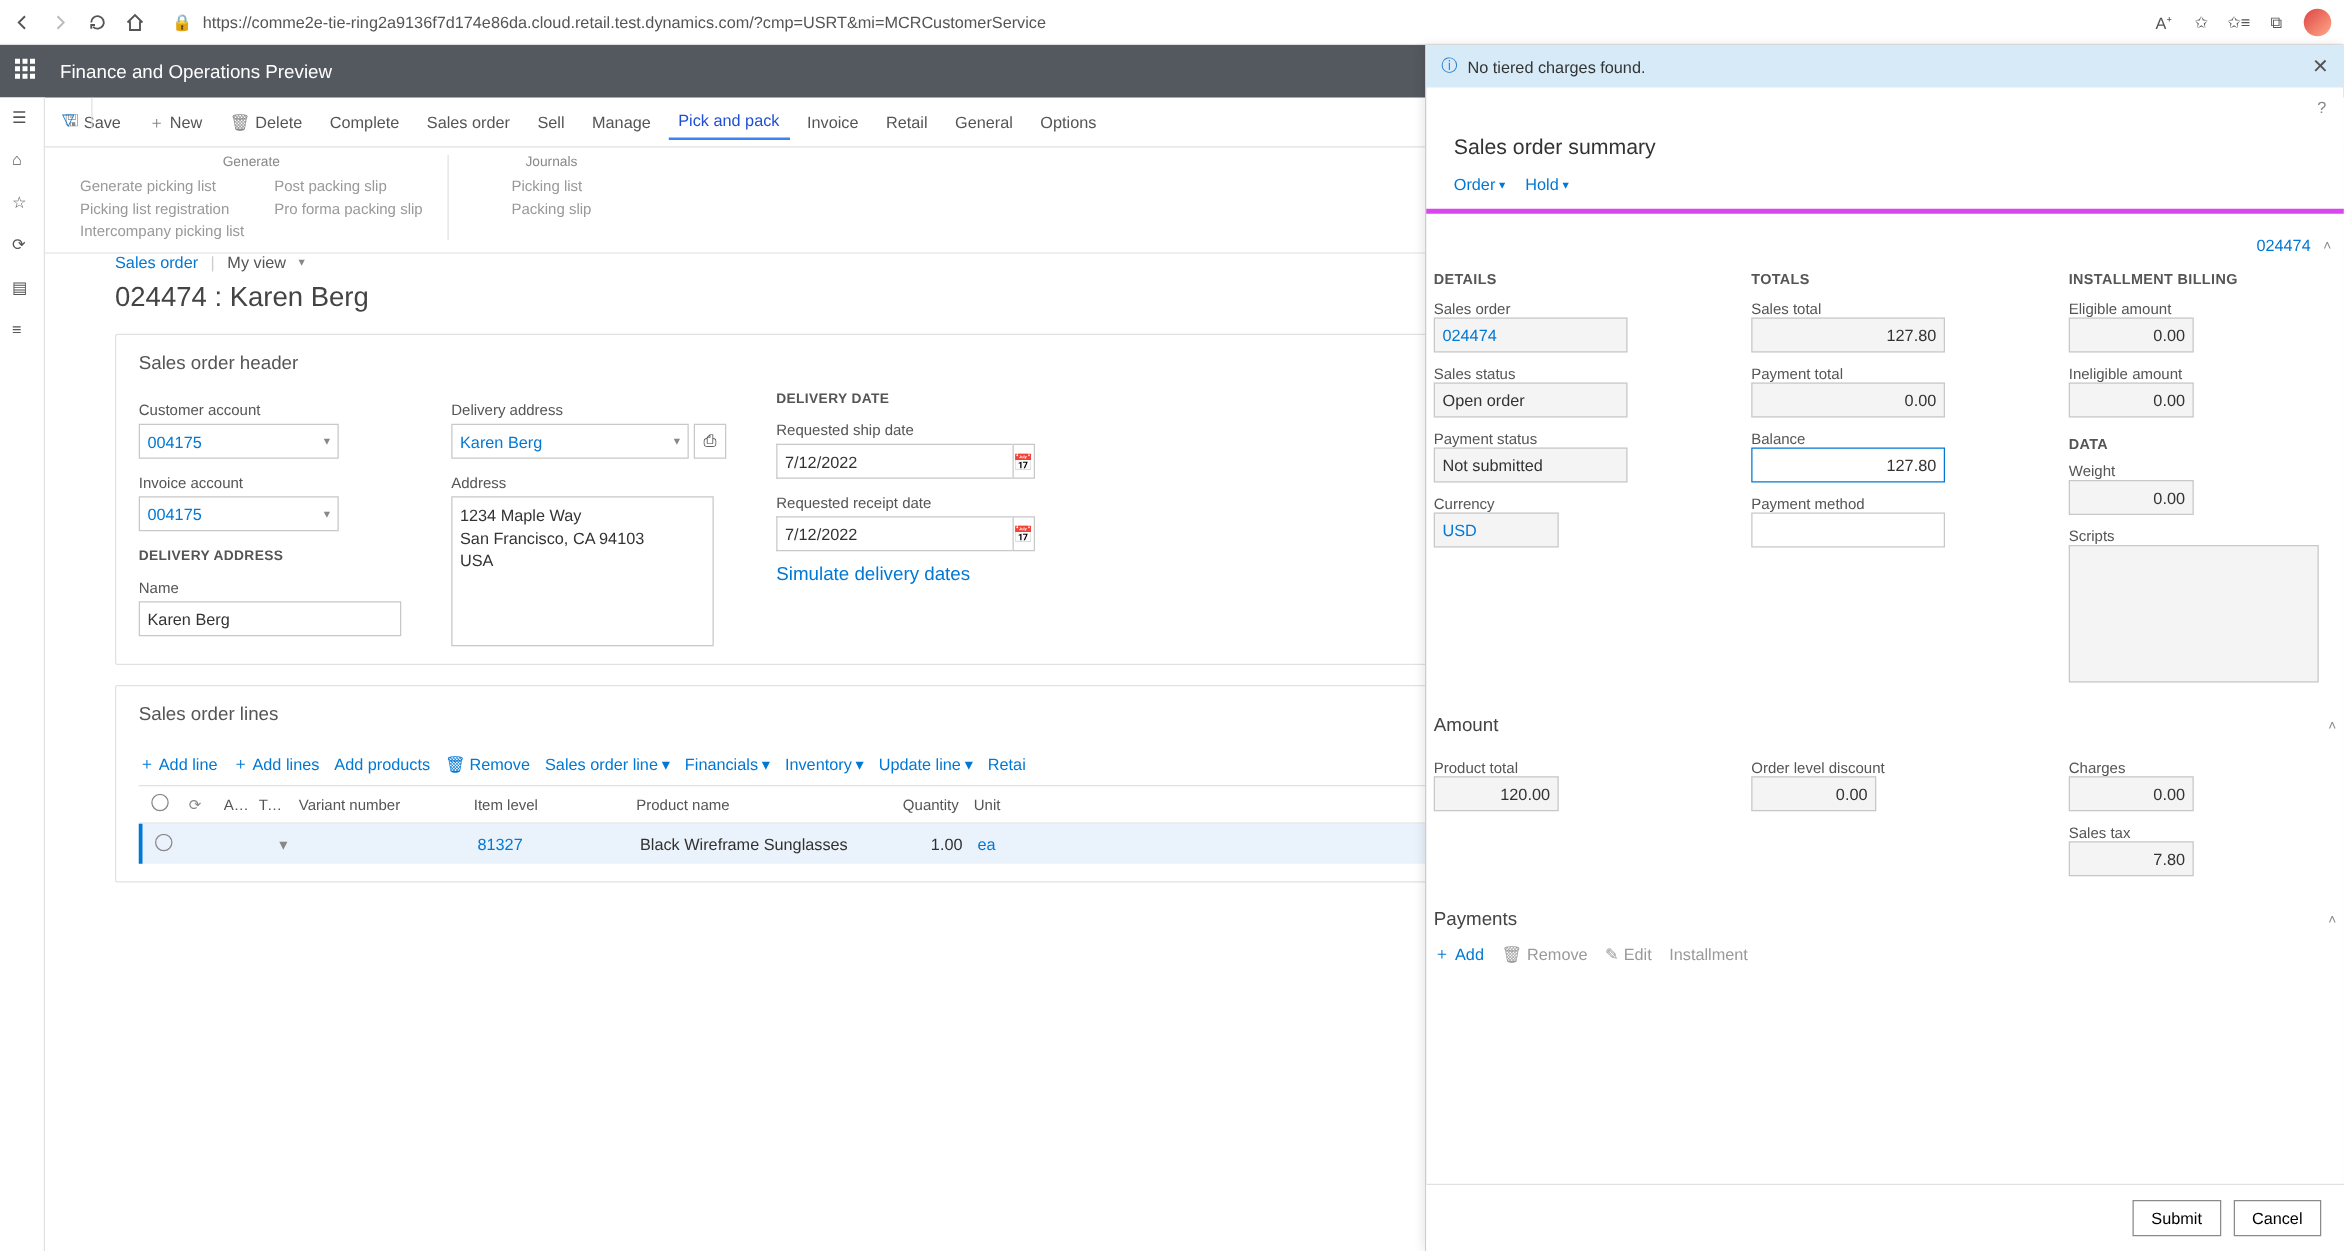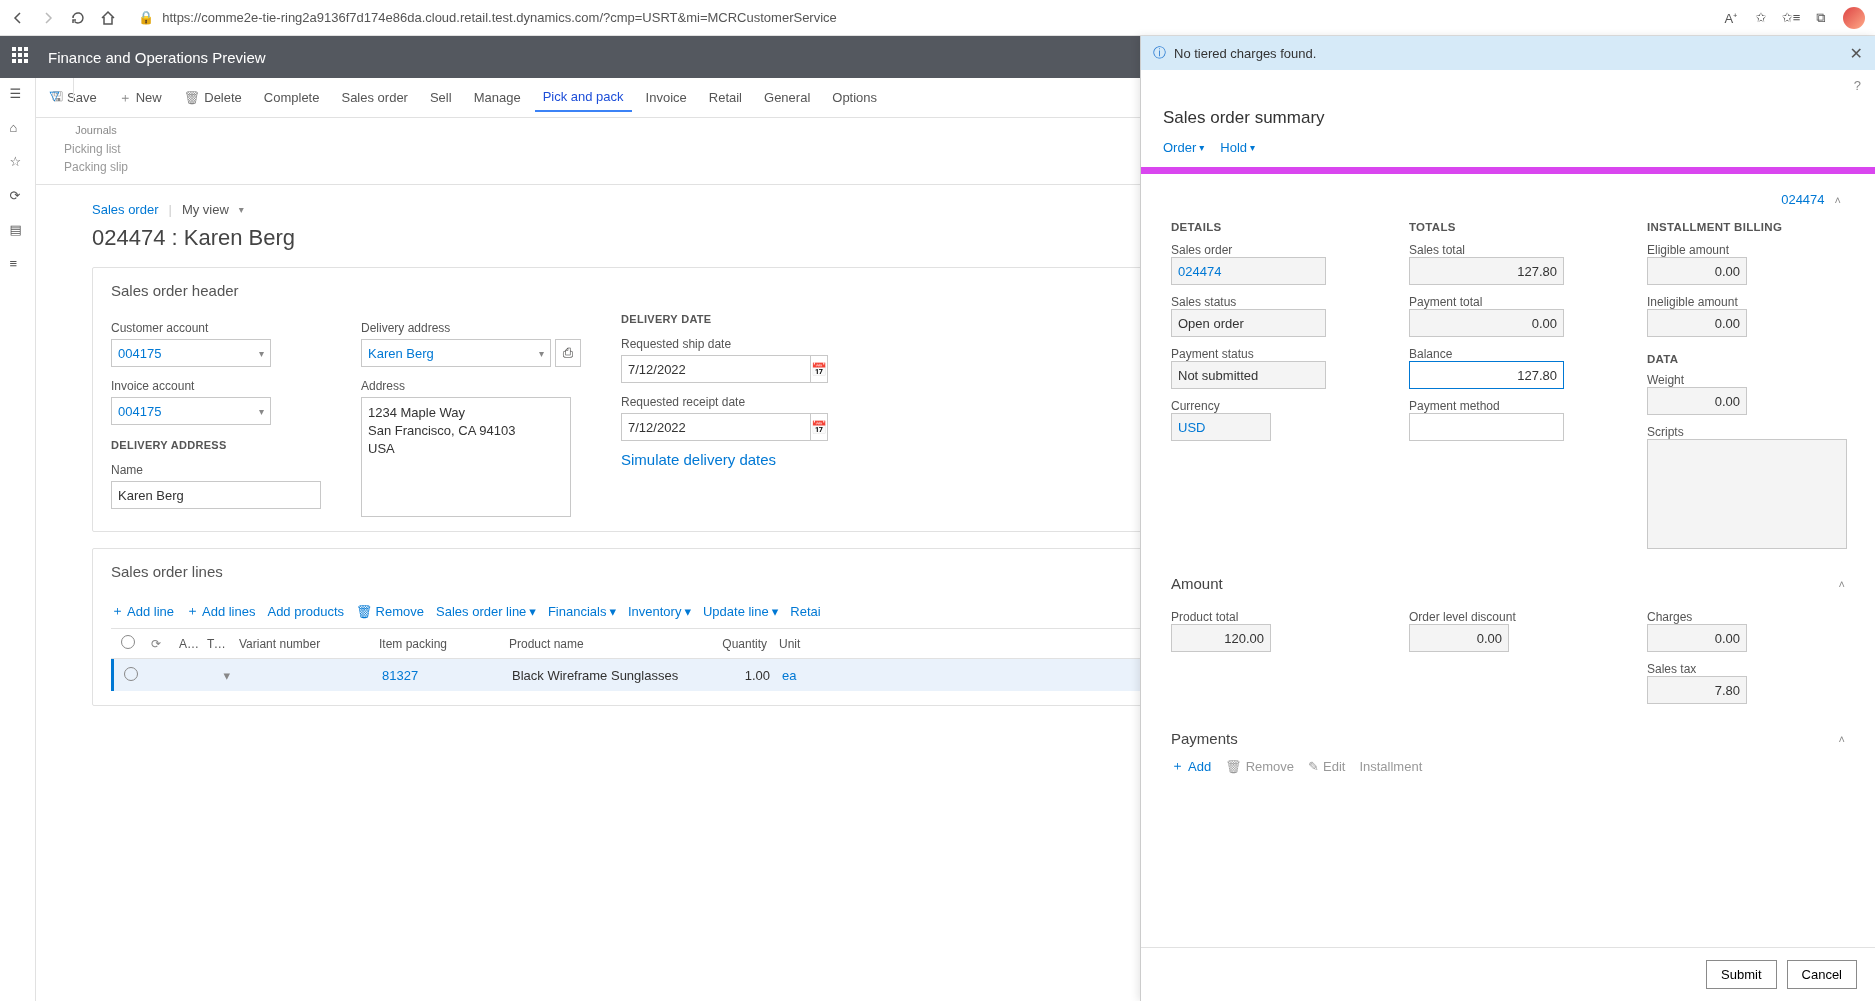--- a/index.html
+++ b/index.html
@@ -75,23 +75,23 @@
 .gc-qty { width: 70px; text-align: right; }
 .gc-unit { width: 40px; }
 .radio { width: 14px; height: 14px; border: 1px solid #888; border-radius: 50%; display: inline-block; }
 
 
 .right-panel { position: absolute; right: 0; top: 36px; bottom: 0; width: 735px; background: #fff; border-left: 1px solid #ccc; display: flex; flex-direction: column; z-index: 200; box-shadow: -2px 0 8px rgba(0,0,0,0.1); }
 .info-bar { background: #d6eaf8; height: 34px; display: flex; align-items: center; padding: 0 12px; gap: 8px; font-size: 13px; color: #333; }
 .info-bar .close { margin-left: auto; cursor: pointer; color: #555; font-size: 16px; }
 .help-row { height: 30px; display: flex; justify-content: flex-end; align-items: center; padding: 0 14px; color: #888; }
 .rp-title { font-size: 17px; color: #333; padding: 8px 22px 12px; }
-.rp-menu { padding: 0 22px 12px; display: flex; gap: 16px; font-size: 13px; border-bottom: 7px solid #d946ef; }
+.rp-menu { padding: 0 22px 12px; display: flex; gap: 16px; font-size: 13px; border-bottom: 4px solid #d946ef; }
 .rp-menu .m { color: #0078d4; cursor: pointer; display: flex; align-items: center; gap: 3px; }
-.rp-body { flex: 1; overflow: auto; padding: 12px 30px 80px; }
+.rp-body { flex: 1; overflow: auto; padding: 12px 6px 80px; }
 .rp-ordnum { text-align: right; color: #0078d4; font-size: 13px; padding: 6px 4px; display: flex; justify-content: flex-end; align-items: center; gap: 10px; }
 .chev-sm { color: #888; font-size: 11px; cursor: pointer; }
 .cols3 { display: flex; gap: 40px; margin-top: 8px; }
 .col3 { flex: 1; min-width: 0; }
 .col-head { font-size: 11.5px; font-weight: 600; color: #555; letter-spacing: 0.3px; margin-bottom: 8px; }
 .f-label { font-size: 12px; color: #555; margin-top: 10px; }
 .ro-input { border: 1px solid #c8c8c8; background: #f4f4f4; height: 28px; padding: 0 6px; font-size: 13px; color: #333; width: 155px; display: flex; align-items: center; }
 .ro-input.right { justify-content: flex-end; }
 .ro-input.blue { color: #0078d4; background: #f4f4f4; }
 .ro-input.highlight { border: 1px solid #0078d4; background: #fff; }
@@ -210,20 +210,34 @@
   <div class="ab-item">
       <span>General</span>
     </div>
   <div class="ab-item">
       <span>Options</span>
     </div>
 </div>
 
 <div class="ribbon">
   <div class="ribbon-group">
+    <div class="rg-title">Generate</div>
+    <div class="rg-body">
+      <div class="rg-col">
+        <a>Generate picking list</a>
+        <a>Picking list registration</a>
+        <a>Intercompany picking list</a>
+      </div>
+      <div class="rg-col">
+        <a>Post packing slip</a>
+        <a>Pro forma packing slip</a>
+      </div>
+    </div>
+  </div>
+  <div class="ribbon-group">
     <div class="rg-title">Journals</div>
     <div class="rg-body">
       <div class="rg-col">
         <a>Picking list</a>
         <a>Packing slip</a>
       </div>
     </div>
   </div>
 </div>
 
@@ -327,21 +341,21 @@
           <div class="lt-item">
               <span>Retai</span>
             </div>
         </div>
         <div class="grid-head">
           <div class="gc gc-sel"><span class="radio"></span></div>
           <div class="gc gc-ref" style="color:#888;">⟳</div>
           <div class="gc gc-a">A...</div>
           <div class="gc gc-ty">Ty...</div>
           <div class="gc gc-var">Variant number</div>
-          <div class="gc gc-item">Item packing</div>
+          <div class="gc gc-item">Item level</div>
           <div class="gc gc-name">Product name</div>
           <div class="gc gc-qty">Quantity</div>
           <div class="gc gc-unit">Unit</div>
         </div>
         <div class="grid-row">
           <div class="gc gc-sel"><span class="radio"></span></div>
           <div class="gc gc-ref"></div>
           <div class="gc gc-a"></div>
           <div class="gc gc-ty" style="color:#888;text-align:right;">▾</div>
           <div class="gc gc-var"></div>

